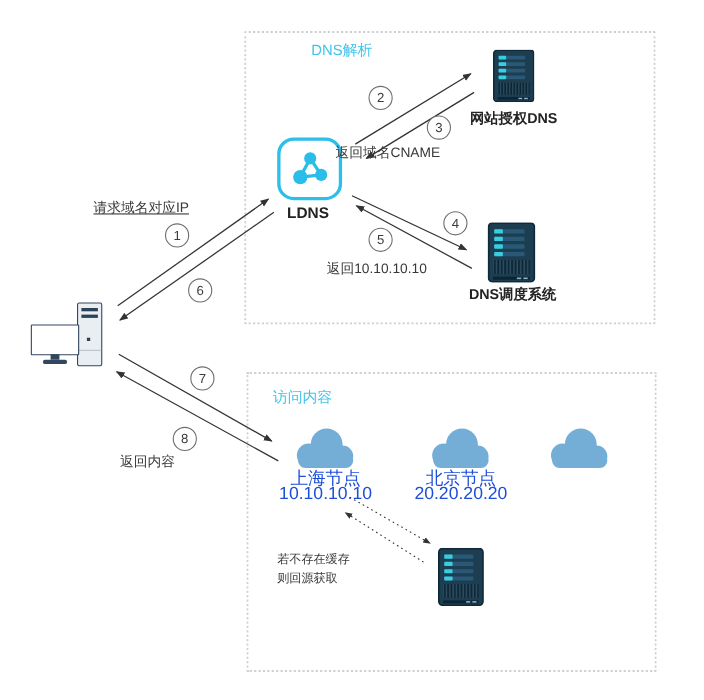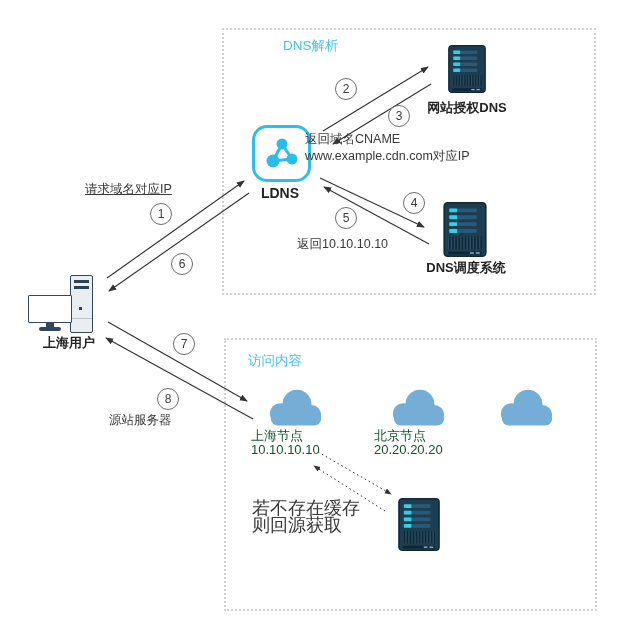--- a/index.html
+++ b/index.html
@@ -28,21 +28,21 @@
   #arrow-layer{position:absolute;left:0;top:0;z-index:1;}
   .flow-line{stroke:var(--line-ink);stroke-width:1.15;fill:none;}
   .flow-line.dotted{stroke-dasharray:1.5 3;stroke-width:1;}
 
   .badge{position:absolute;width:20px;height:20px;border:1.2px solid #6e6e6e;border-radius:50%;
          background:#fff;color:#3b3b3b;font-size:12px;line-height:20px;text-align:center;z-index:3;}
 
   .lbl{position:absolute;font-size:12.5px;color:var(--ink);text-align:left;line-height:16.5px;z-index:3;white-space:nowrap;}
   .lbl.two-line{white-space:normal;}
   .node-name{position:absolute;font-weight:bold;font-size:13px;color:var(--node-ink);text-align:center;z-index:3;white-space:nowrap;}
-  .cloud-caption{position:absolute;font-size:13px;color:#14532d;line-height:13.5px;z-index:3;}
+  .cloud-caption{position:absolute;font-size:16px;color:#1d4ed8;text-align:center;line-height:13.5px;z-index:3;}
 
   .icon-abs{position:absolute;z-index:2;}
 
   
   .ldns-box{position:absolute;width:59px;height:57px;border:3.2px solid #2bbfe9;border-radius:15px;
             background:#fff;box-sizing:border-box;z-index:2;display:flex;align-items:center;justify-content:center;}
 
   
   .tower{position:absolute;left:70px;top:275px;width:23px;height:58px;background:var(--device-fill);
          border:1.8px solid var(--device-outline);border-radius:2px;box-sizing:border-box;z-index:2;}
@@ -126,39 +126,37 @@
   <div class="badge" style="left:388px;top:105px;">3</div>
   <div class="badge" style="left:403px;top:192px;">4</div>
   <div class="badge" style="left:335px;top:207px;">5</div>
   <div class="badge" style="left:171px;top:253px;">6</div>
   <div class="badge" style="left:173px;top:333px;">7</div>
   <div class="badge" style="left:157px;top:388px;">8</div>
 
   <div class="lbl" style="left:85px;top:181px;width:120px;text-decoration:underline;">请求域名对应IP</div>
   <div class="lbl two-line" style="left:305px;top:131px;width:200px;">
     <span>返回域名CNAME</span><br>
-    <span>www.example.cdn.com对应IP</span>
   </div>
   <div class="lbl" style="left:297px;top:236px;width:120px;">返回10.10.10.10</div>
-  <div class="lbl" style="left:109px;top:412px;width:120px;">源站服务器</div>
-  <div class="lbl two-line" style="left:252px;top:501px;width:120px;font-size:18px;font-family:Liberation Mono, monospace;">
+  <div class="lbl" style="left:109px;top:412px;width:120px;">返回内容</div>
+  <div class="lbl two-line" style="left:252px;top:501px;width:120px;font-size:11px;">
     <span>若不存在缓存</span><br>
     <span>则回源获取</span>
   </div>
 
   <div class="tower">
     <div class="slot" style="top:4px;"></div>
     <div class="slot" style="top:10px;"></div>
     <div class="dot"></div>
     <div class="divider"></div>
   </div>
   <div class="monitor"></div>
   <div class="monitor-neck"></div>
   <div class="monitor-base"></div>
-  <div class="node-name" style="left:21px;top:334px;width:96px;">上海用户</div>
 
   <div class="ldns-box" style="left:252px;top:125px;">
     <svg width="40" height="40" viewBox="0 0 40 40">
       <line class="molecule-line" x1="20" y1="10" x2="11" y2="27"></line>
       <line class="molecule-line" x1="20" y1="10" x2="30" y2="25"></line>
       <line class="molecule-line" x1="11" y1="27" x2="30" y2="25"></line>
       <circle class="molecule-dot" cx="20" cy="10" r="5.5"></circle>
       <circle class="molecule-dot" cx="11" cy="27" r="6.5"></circle>
       <circle class="molecule-dot" cx="30" cy="25" r="5.5"></circle>
     </svg>

